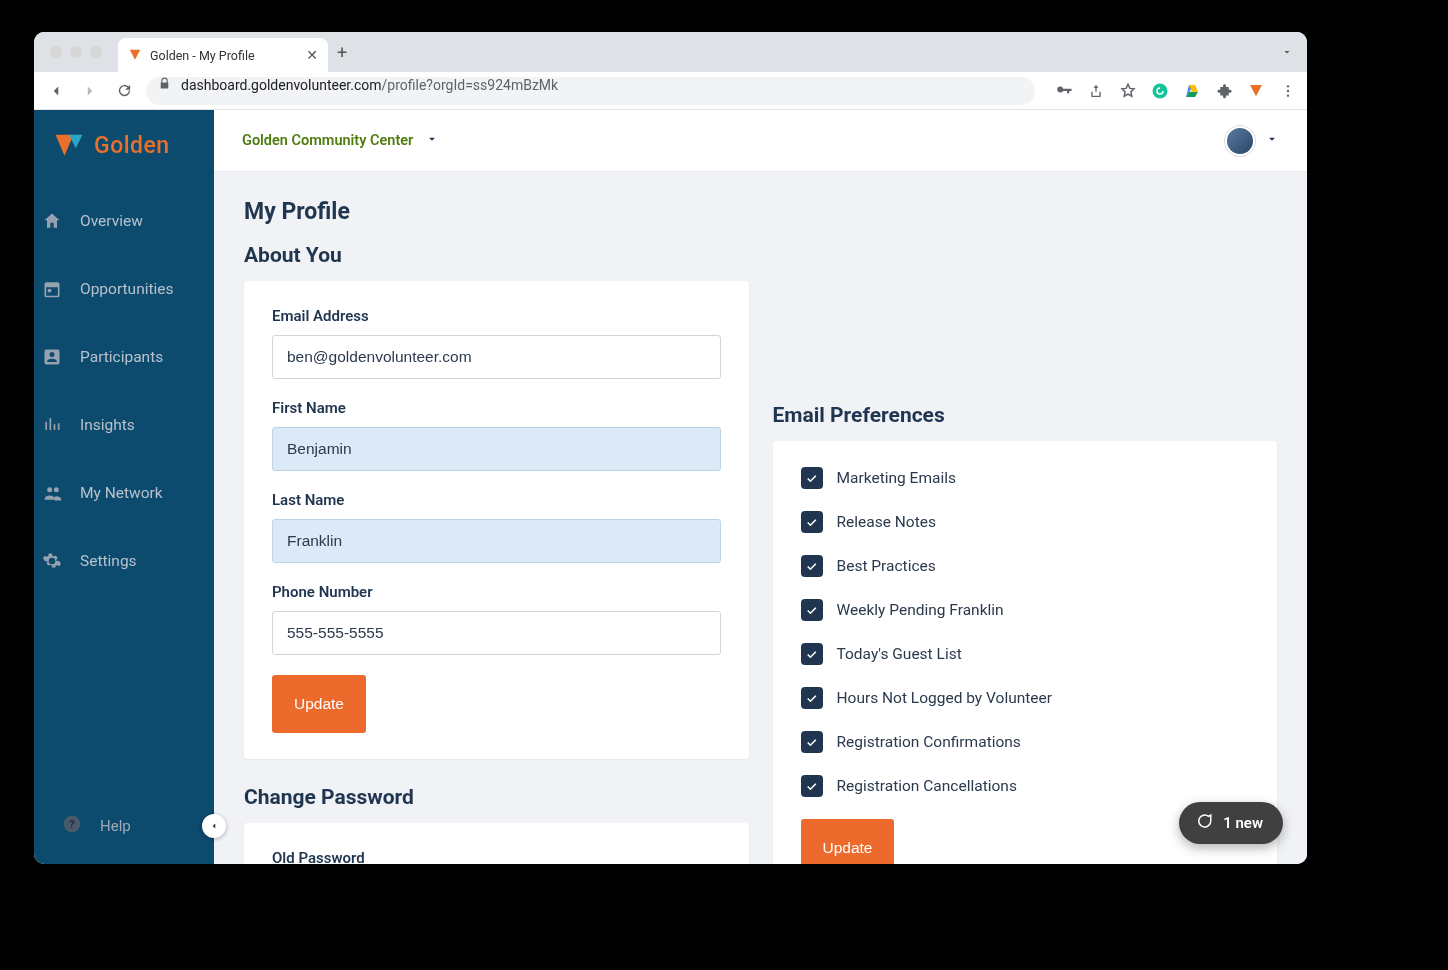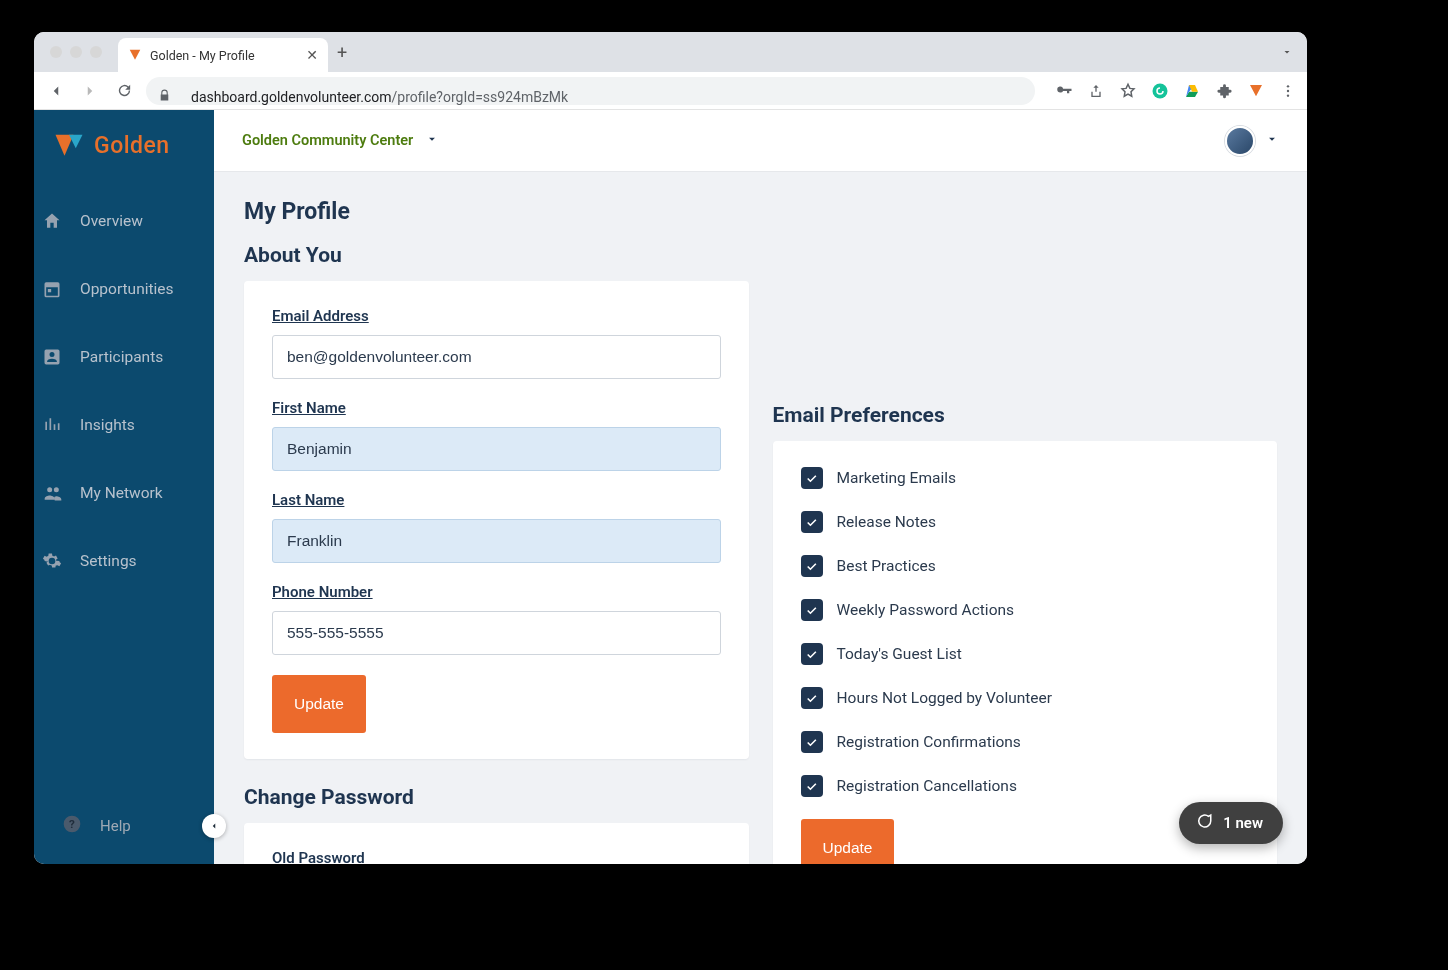--- a/index.html
+++ b/index.html
@@ -65,23 +65,23 @@
     gap: 10px;
   }
   .nav-btn { width: 24px; height: 24px; display:flex; align-items:center; justify-content:center; color:#5f6368; }
   .nav-btn.disabled { color:#b9b9b9; }
   .url-field {
     flex: 1;
     height: 28px;
     background: #f1f3f4;
     border-radius: 14px;
     display:flex;
-    align-items:flex-end;
+    align-items:flex-start;
     padding: 0 12px;
-    gap: 20px;
+    gap: 10px;
     font-size: 14px;
     color: #5f6368;
   }
   .url-host { color:#202124; }
   .ext-icons { display:flex; align-items:center; gap:14px; padding-left:10px; color:#5f6368; }
   .ext-icon { width:18px; height:18px; display:flex; align-items:center; justify-content:center; }
 
   
   .app { flex:1; display:flex; min-height:0; }
   .sidebar {
@@ -178,21 +178,20 @@
     padding: 26px 28px;
     box-shadow: 0 1px 2px rgba(20,30,50,.06);
   }
   .form-group { margin-bottom: 20px; }
   .form-label {
     display:block;
     font-size:15px;
     font-weight:600;
     color:#1f3550;
     margin-bottom: 10px;
-    text-decoration: underline;
   }
   .form-input {
     width:100%;
     height:44px;
     border:1px solid #cfd5dc;
     border-radius:3px;
     padding: 0 14px;
     font-size:15.5px;
     color:#2b3a4d;
     background:#fff;
@@ -505,21 +504,21 @@
                       </svg>
                     </span>
                     <span>Best Practices</span>
                   </div>
                   <div class="check-row">
                     <span class="checkbox">
                       <svg viewBox="0 0 24 24">
                         <path fill="none" stroke="#fff" stroke-width="3" d="M5 12l5 5L20 7"></path>
                       </svg>
                     </span>
-                    <span>Weekly Password Actions</span>
+                    <span>Weekly Pending Franklin</span>
                   </div>
                   <div class="check-row">
                     <span class="checkbox">
                       <svg viewBox="0 0 24 24">
                         <path fill="none" stroke="#fff" stroke-width="3" d="M5 12l5 5L20 7"></path>
                       </svg>
                     </span>
                     <span>Today's Guest List</span>
                   </div>
                   <div class="check-row">

